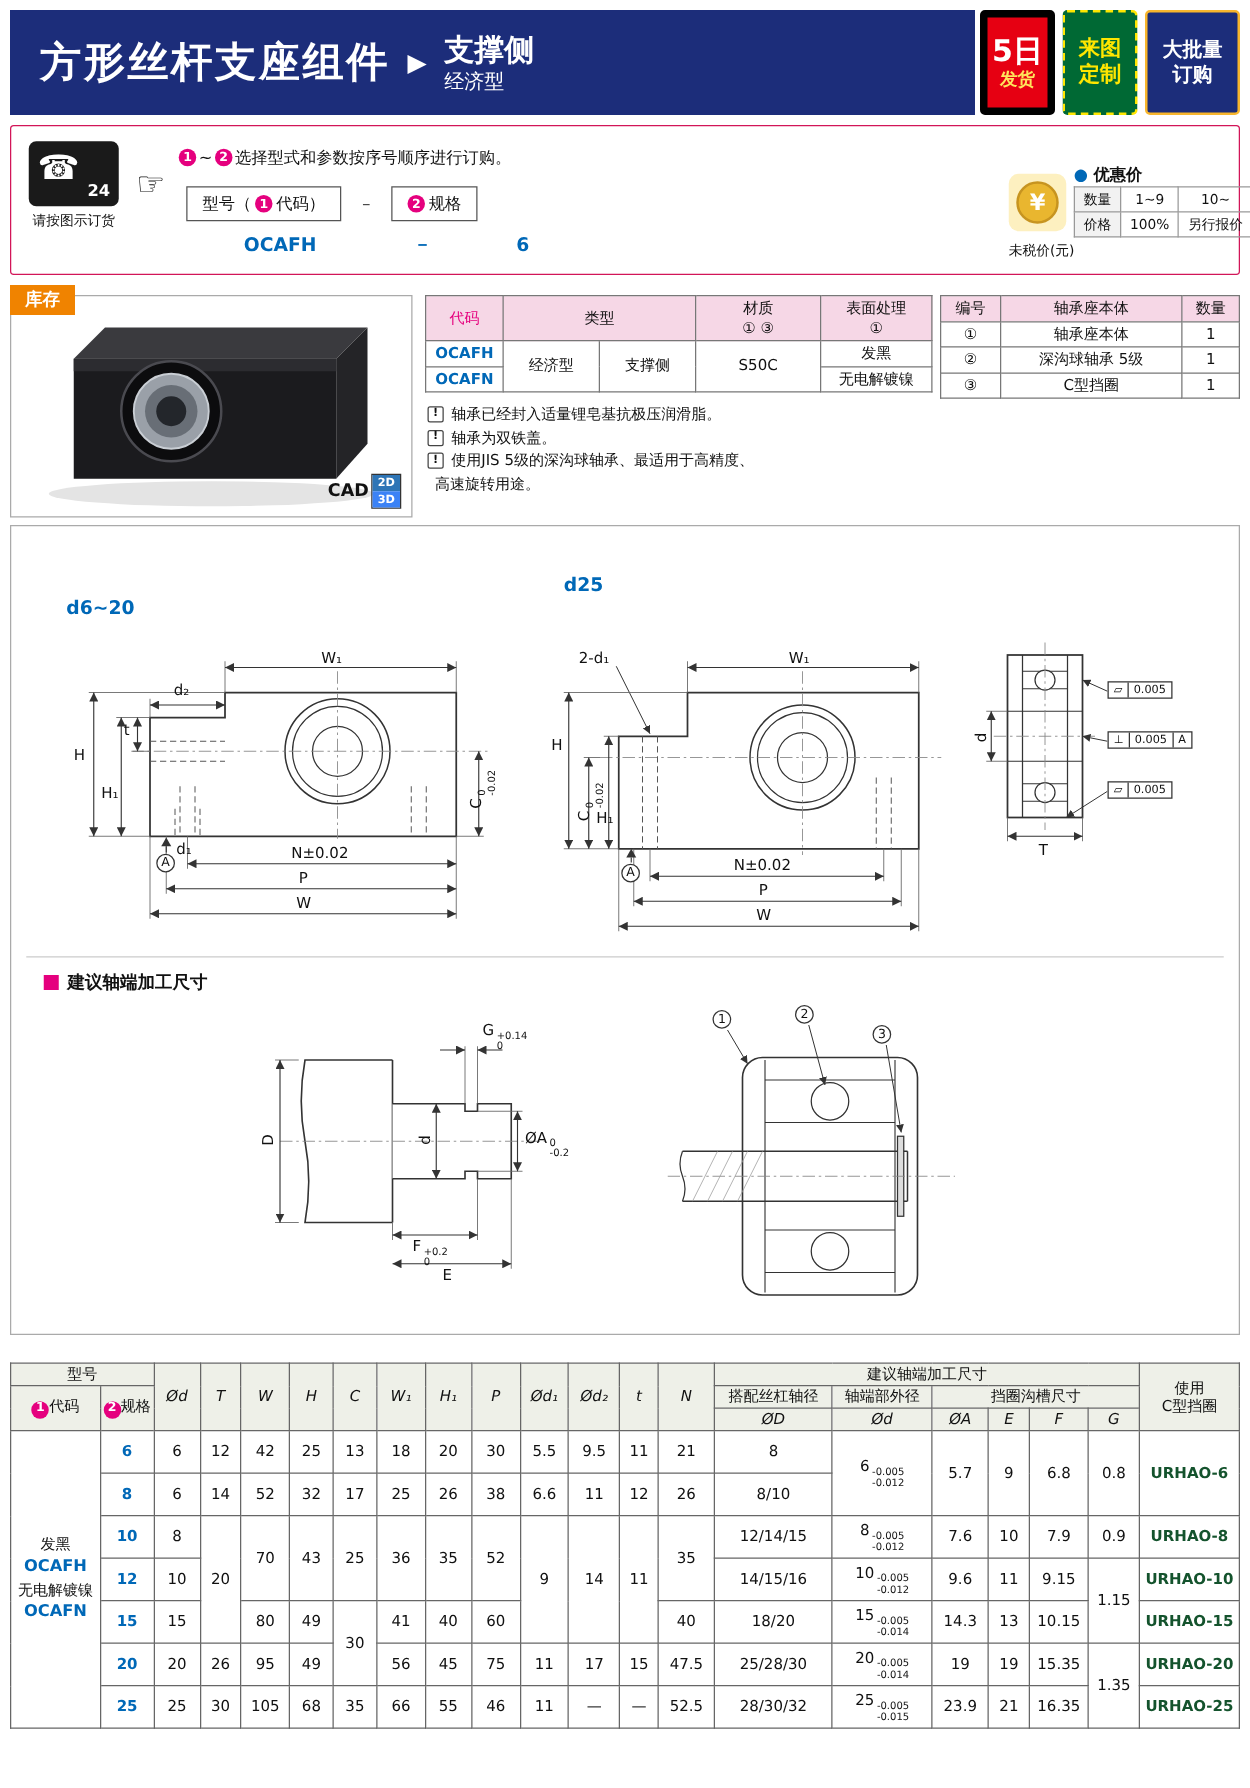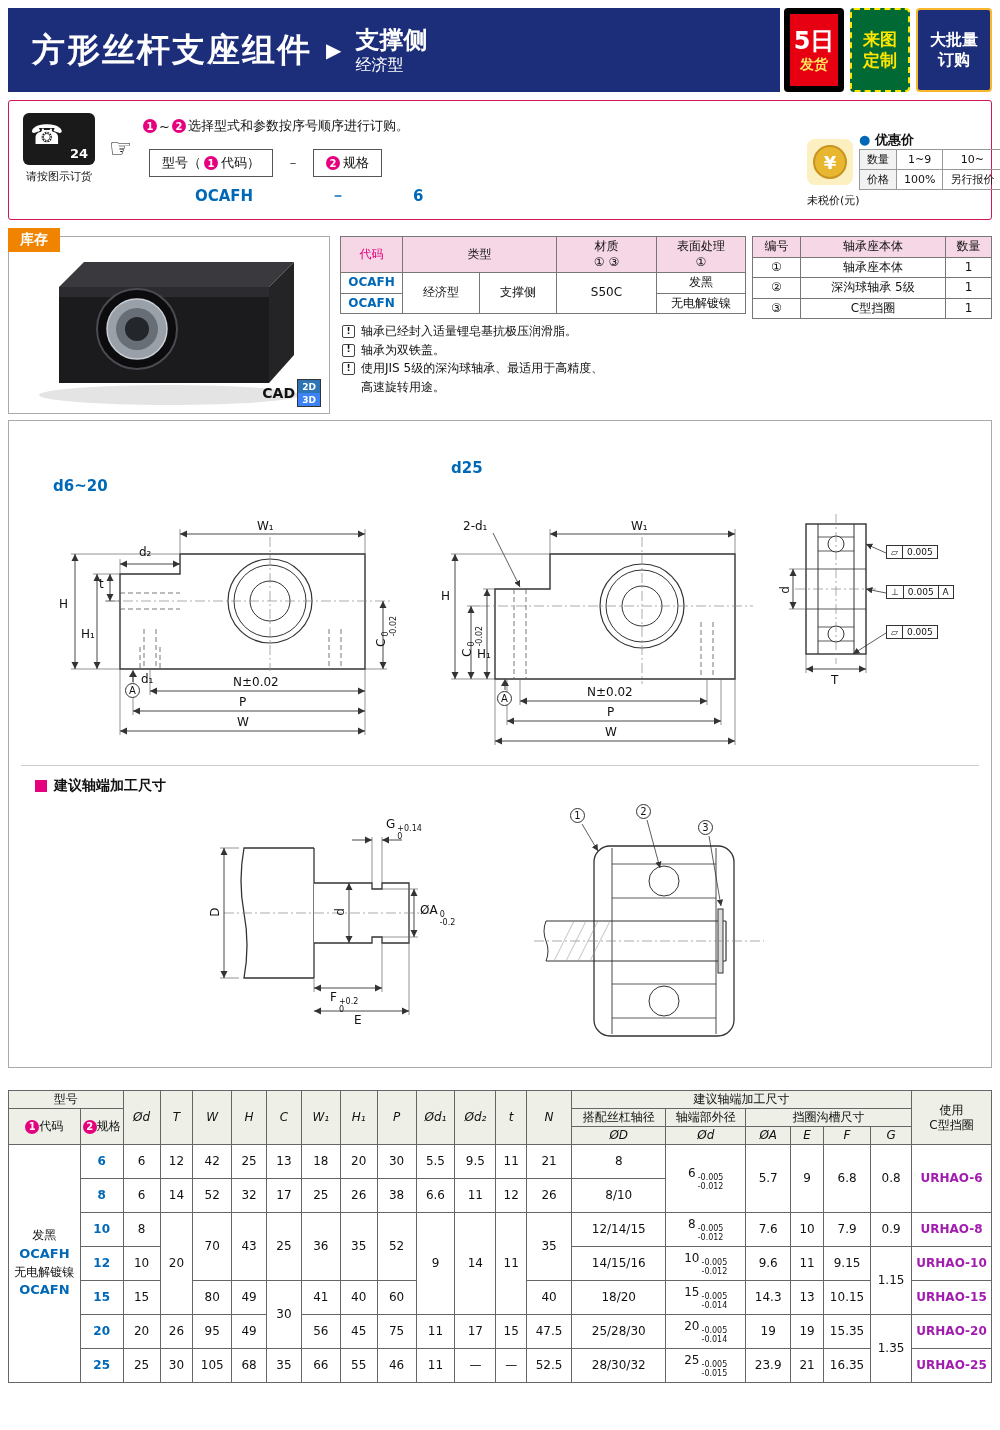--- a/index.html
+++ b/index.html
@@ -63,21 +63,21 @@
 .itab th,.itab td{border:1px solid #777;font-size:12px;text-align:center;padding:2px 5px;line-height:1.3}
 .itab th{background:#f6d7e6;font-weight:normal}
 .itab .magenta{color:#e5007e}
 .itab .codeblue{color:#0068b7;font-weight:bold}
 #info-table{position:absolute;left:340px;top:236px;width:406px}
 #parts-table{position:absolute;left:752px;top:236px;width:240px}
 #notes{position:absolute;left:342px;top:322px;width:600px}
 .note{display:flex;gap:6px;align-items:flex-start;font-size:12px;line-height:1.55}
 .note-ico{width:13px;height:13px;border:1px solid #444;border-radius:2px;font-size:9px;font-weight:bold;
 display:inline-flex;align-items:center;justify-content:center;margin-top:3px;flex:none}
-.note .cont{margin-left:19px}
+.note .cont{margin-left:6px}
 
 #drawings{position:absolute;left:8px;top:420px;width:984px;height:648px;border:1px solid #aaa;background:#fff}
 .dwg{position:absolute}
 .dwg svg{position:absolute;left:0;top:0}
 .dhead{position:absolute;color:#0068b7;font-weight:bold;font-size:15px}
 .dlabel{position:absolute;font-size:12px;white-space:nowrap;background:transparent}
 .rot{transform:rotate(-90deg)}
 .tol{display:inline-flex;flex-direction:column;font-size:8px;line-height:1.05;vertical-align:-3px;
 margin-left:2px;text-align:left}
 .tol span{display:block}
@@ -89,21 +89,21 @@
 .fcf span:last-child{border-right:none}
 .callout{position:absolute}
 
 #spec-wrap{position:absolute;left:8px;top:1090px;width:912px}
 #spec{border-collapse:collapse;table-layout:fixed;width:984px}
 #spec th,#spec td{border:1px solid #666;text-align:center;font-size:12px;padding:1px;overflow:hidden;line-height:1.25}
 #spec thead th{background:#eef0e8;font-weight:normal}
 #spec tbody td{height:34px;background:#fff}
 .it{font-style:italic}
 .spec-num{color:#0068b7;font-weight:bold}
-.ring{color:#a21caf;font-weight:bold;font-size:11px}
+.ring{color:#14532d;font-weight:bold;font-size:11px}
 .grp .b{color:#0068b7;font-weight:bold;font-size:13px}
 .grp div{line-height:1.45}
 </style>
 </head>
 <body>
 
 <div id="banner">
   <span class="title">方形丝杆支座组件</span>
   <span class="arrow">▶</span>
   <span class="sub">

